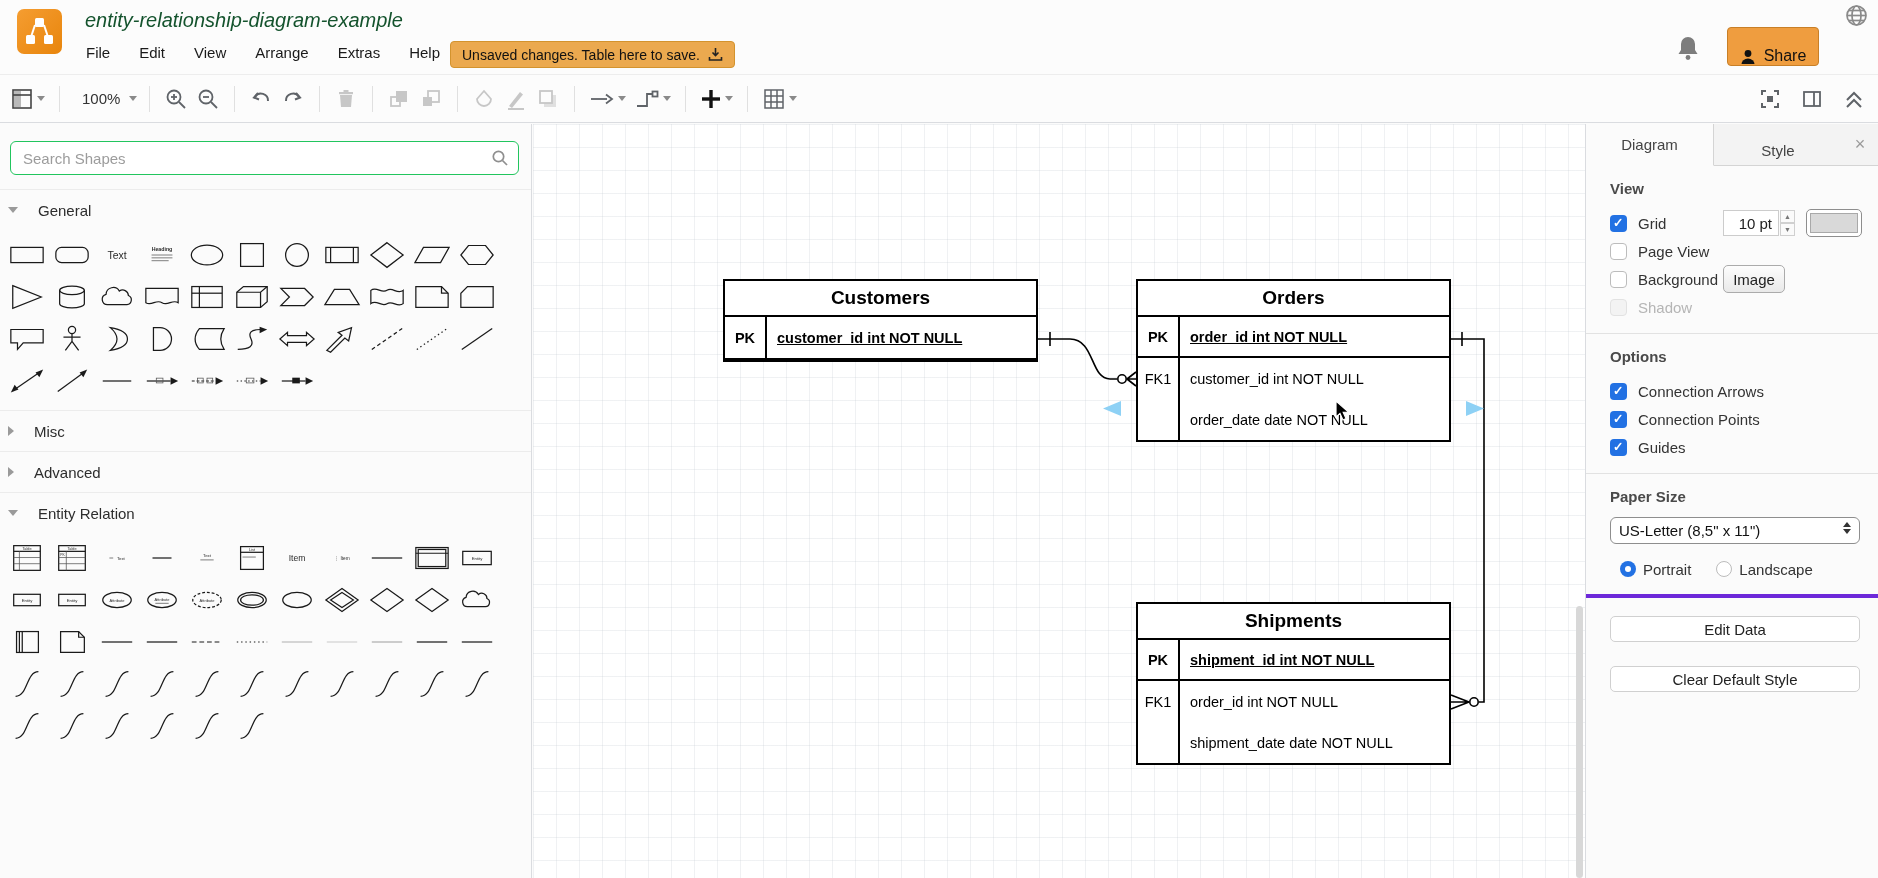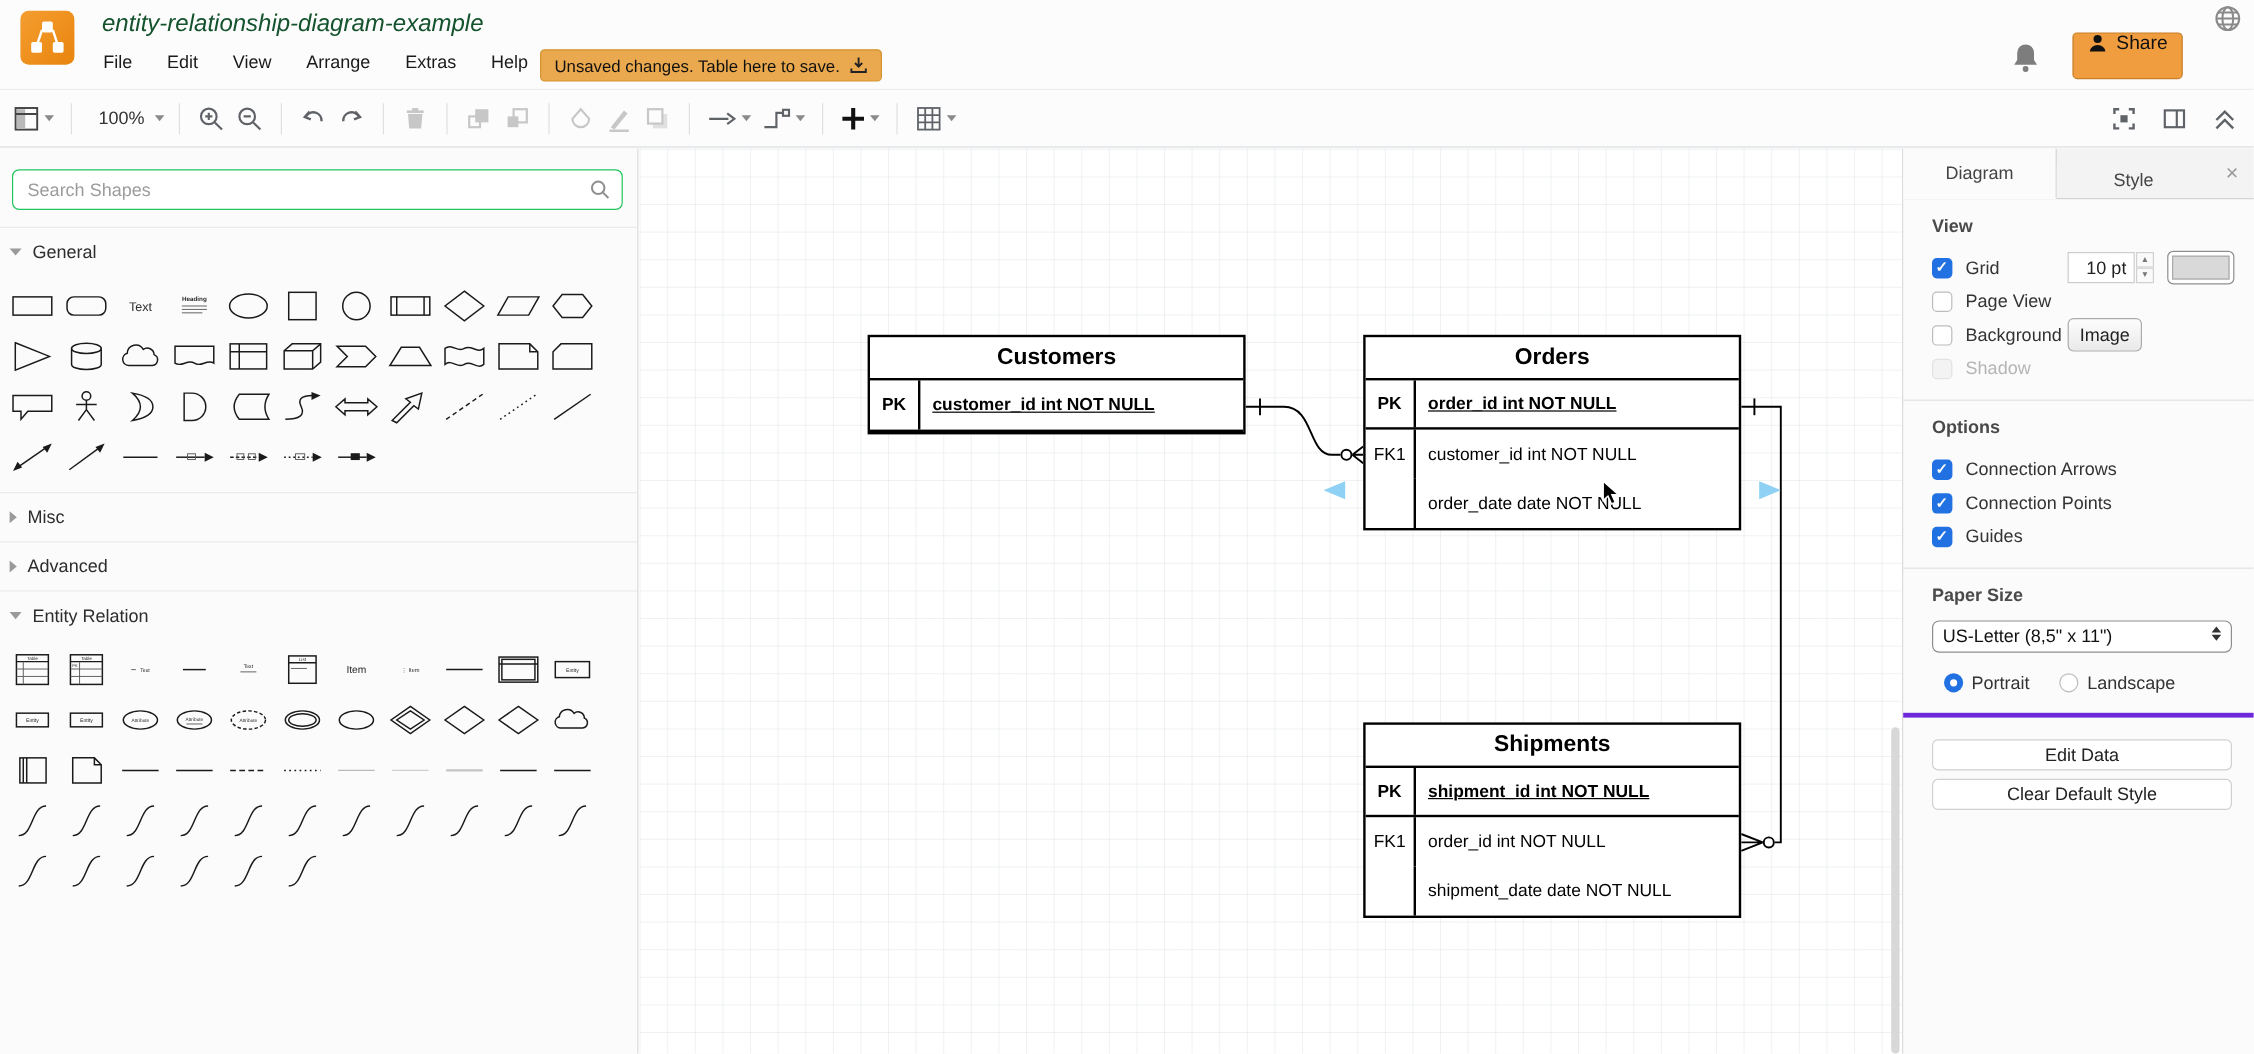--- a/index.html
+++ b/index.html
@@ -11,21 +11,21 @@
           background:linear-gradient(135deg,#f59d31,#e8850c); }
   #logo svg { position:absolute; left:7px; top:7px; }
   #doc-title { position:absolute; left:85px; top:9px; font-size:20px; color:#14532d;font-style:italic; }
   #menubar { position:absolute; left:86px; top:44px; display:flex; gap:29px; font-size:15px; color:#1a1a1a; }
   .menu-item { cursor:default; }
   #save-banner { position:absolute; left:450px; top:41px; height:27px; display:flex; align-items:center; gap:8px;
                  padding:0 11px; background:#eba94f; border:1px solid #d3932e; border-radius:4px;
                  font-size:14px; color:#111; }
   #bell { position:absolute; left:1676px; top:35px; }
   #share-btn { position:absolute; left:1727px; top:27px; width:92px; height:39px; background:#ef9d3f;
-               border:1px solid #c87f27; border-radius:4px; display:flex; align-items:flex-start; justify-content:center;
+               border:1px solid #c87f27; border-radius:4px; display:flex; align-items:flex-end; justify-content:center;
                gap:8px; font-size:16px; color:#111; }
   #globe { position:absolute; left:1845px; top:4px; }
 
   
   #toolbar { position:absolute; left:0; top:74px; width:1878px; height:49px; background:#fcfcfc;
              border-top:1px solid #ededed; border-bottom:1px solid #dadce0; display:flex; align-items:center; }
   .tb-group { display:flex; align-items:center; gap:4px; padding:0 8px; }
   .tb-sep { width:1px; height:26px; background:#e0e0e0; margin:0 4px; }
   .tb-btn { display:flex; align-items:center; justify-content:center; min-width:28px; height:30px; border-radius:3px; padding:0 2px; }
   .tb-btn svg { display:block; }
@@ -35,21 +35,21 @@
   #tb-right { position:absolute; right:10px; top:0; height:48px; display:flex; align-items:center; gap:14px; }
 
   
   #sidebar { position:absolute; left:0; top:124px; width:532px; height:754px; background:#fbfbfb;
              border-right:1px solid #dadce0; overflow:hidden; }
   #search-wrap { position:relative; margin:17px 12px 14px 10px; }
   #search-input { width:100%; height:34px; border:1px solid #22c55e; border-radius:6px; background:#fff;
                   font-size:15px; color:#333; padding:0 18px 0 12px; outline:none; font-family:inherit; }
   #search-input::placeholder { color:#9c9c9c; }
   #search-icon { position:absolute; right:10px; top:8px; }
-  .sec-header { display:flex; align-items:center; gap:9px; height:41px; padding-left:8px; font-size:15px; color:#2d2d2d;
+  .sec-header { display:flex; align-items:center; gap:20px; height:41px; padding-left:8px; font-size:15px; color:#2d2d2d;
                 border-top:1px solid #ececec; background:#fbfbfb; }
   .tri-down { width:0;height:0;border-left:5px solid transparent;border-right:5px solid transparent;border-top:6px solid #9a9a9a; }
   .tri-right { width:0;height:0;border-top:5px solid transparent;border-bottom:5px solid transparent;border-left:6px solid #9a9a9a; }
   .shape-grid { padding:4px 2px 8px 4px; }
   .shape-row { display:flex; }
   .shape { width:45px; height:42px; display:flex; align-items:center; justify-content:center; }
   .shape svg { overflow:visible; }
   .shape svg .s { stroke:#1a1a1a; fill:none; stroke-width:1.3; }
   .shape svg .f { fill:#1a1a1a; stroke:none; }
   .shape svg .t { fill:#2a2a2a; stroke:none; text-anchor:middle; font-family:"Liberation Sans",sans-serif; }
@@ -107,21 +107,21 @@
   #paper-arrows i { width:0; height:0; border-left:4px solid transparent; border-right:4px solid transparent; display:block; }
   #paper-arrows .up { border-bottom:5px solid #333; }
   #paper-arrows .dn { border-top:5px solid #333; }
   .radio-row { display:flex; align-items:center; gap:7px; height:26px; padding-left:10px; }
   .radio { width:16px; height:16px; border-radius:50%; flex:none; position:relative; }
   .radio.on { background:#2271e3; }
   .radio.on::after { content:""; position:absolute; left:5px; top:5px; width:6px; height:6px; border-radius:50%; background:#fff; }
   .radio.off { background:#fff; border:1px solid #bcbcbc; }
   .radio-label { margin-right:18px; }
   .panel-btn { width:250px; height:26px; border:1px solid #d0d0d0; border-radius:5px; background:#fff;
-               display:flex; align-items:center; justify-content:center; font-size:15px; color:#222; margin-bottom:7px; }
+               display:flex; align-items:center; justify-content:center; font-size:15px; color:#222; margin-bottom:24px; }
   #panel-buttons { padding:18px 16px 0 24px; }
 </style>
 </head>
 <body>
 
 <div id="header">
   <div id="logo">
     <svg width="31" height="31" viewBox="0 0 31 31">
       <g fill="none" stroke="#fff" stroke-width="2">
           <line x1="11" y1="9" x2="7" y2="21"></line>

